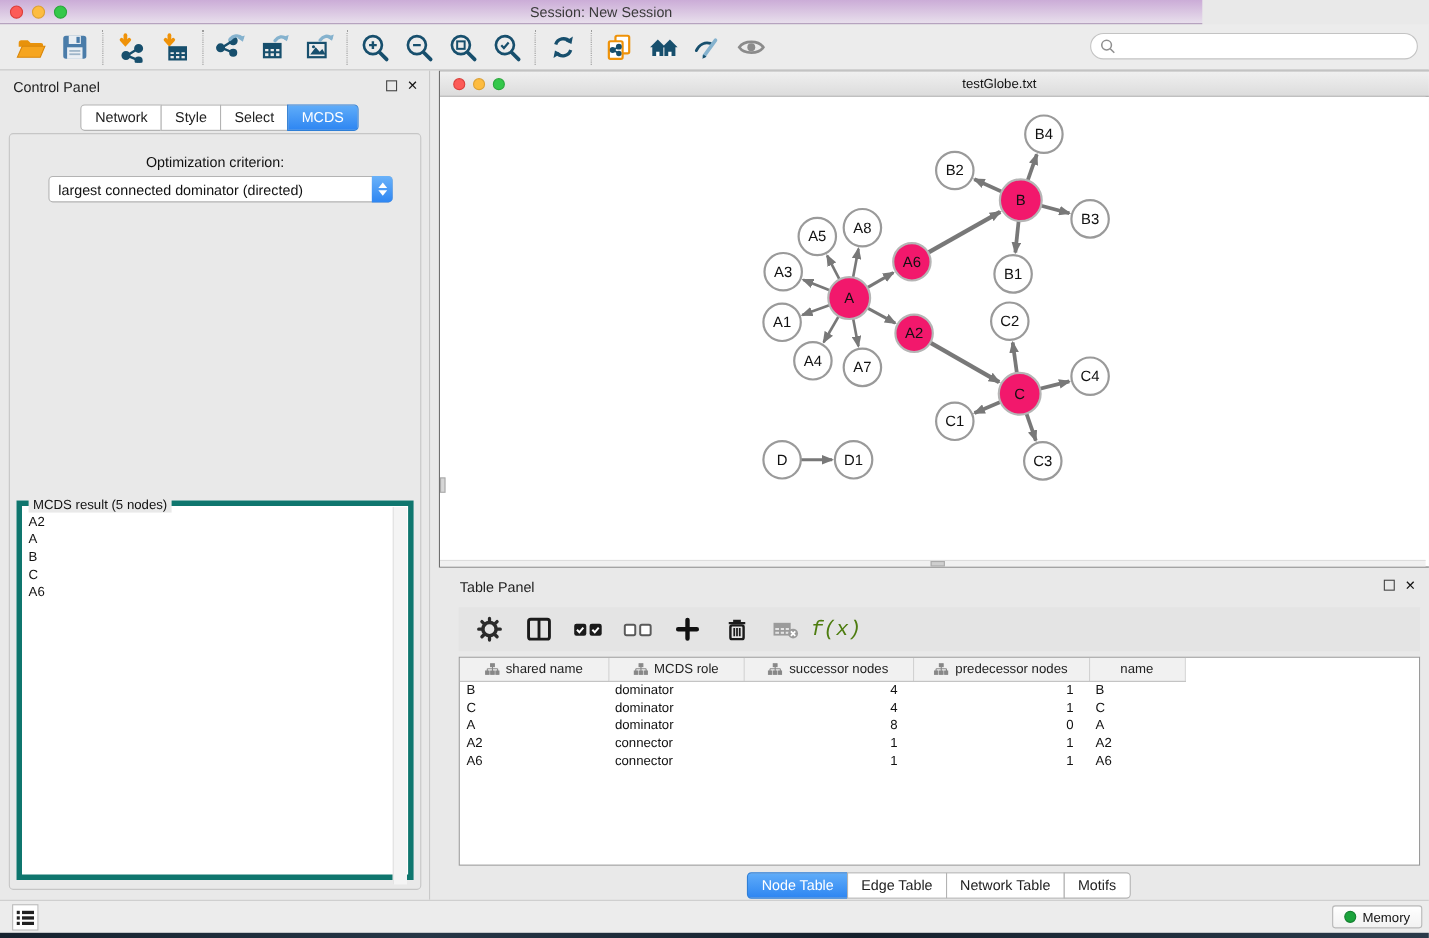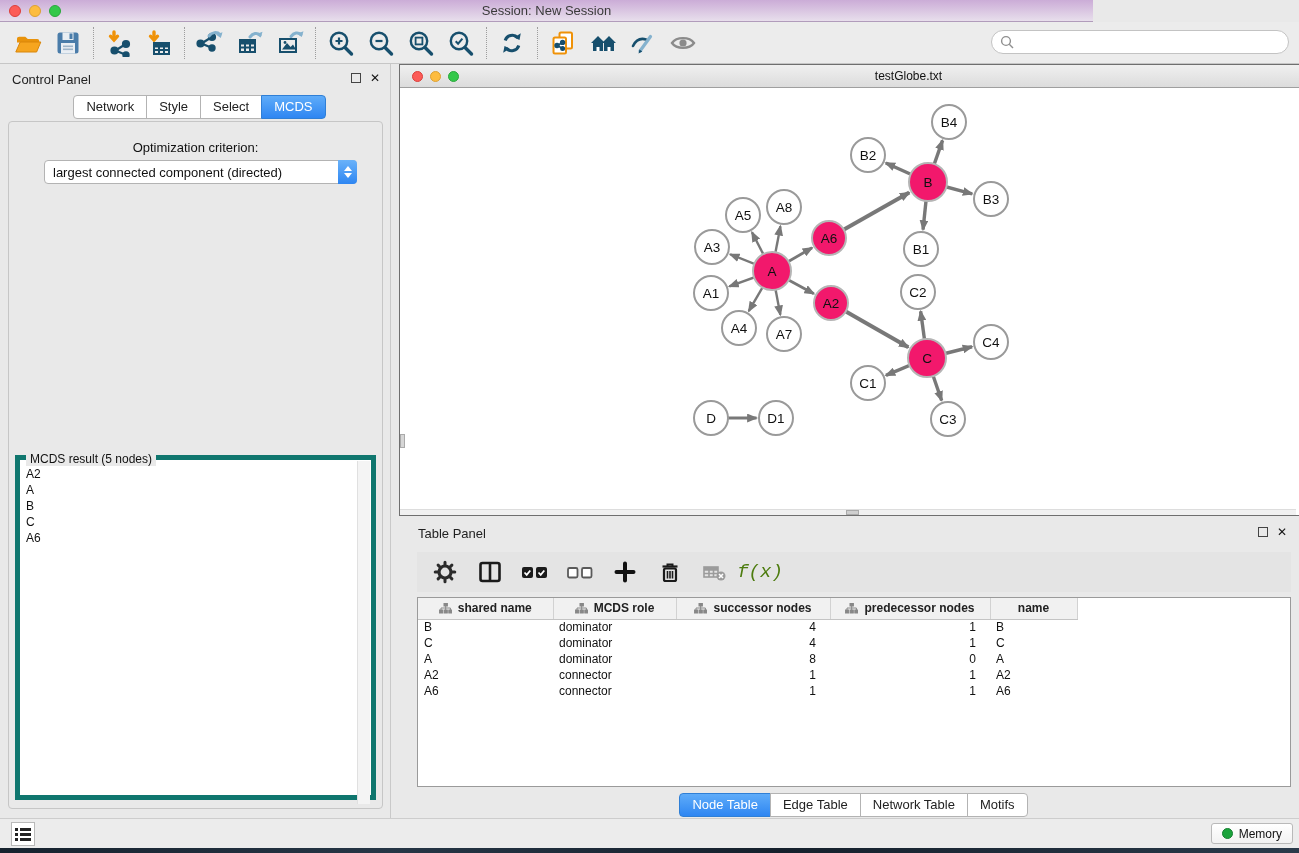--- a/index.html
+++ b/index.html
@@ -62,21 +62,21 @@
  repeating-linear-gradient(135deg,transparent 0 2px,#b9b9b9 2px 3px)}
 
 #tpanel{position:absolute;left:399px;top:520px;width:900px;height:296px;background:#e9e9e9}
 #tpanel .pt{font-size:13px;color:#222;position:absolute;left:19px;top:6px}
 #tpanel .panebtns{right:12px;top:7px}
 #tp-toolbar{position:absolute;left:18px;top:32px;width:874px;height:40px;background:#e4e4e4;display:flex;align-items:center;gap:15px;padding-left:13px}
 .tpi{width:30px;height:30px;display:flex;align-items:center;justify-content:center}
 .fx{font-family:Liberation Mono, monospace;font-style:italic;font-size:19px;color:#4d7c0f}
 #tablewrap{position:absolute;left:18px;top:77px;width:874px;height:190px;background:#fff;border:1px solid #9a9a9a;overflow:hidden}
 table{border-collapse:collapse;width:100%;table-layout:fixed}
-th{background:#f1f1f1;border-right:1px solid #d2d2d2;border-bottom:1px solid #c4c4c4;font-weight:bold;font-size:12px;color:#222;height:21px;padding:0}
+th{background:#f1f1f1;border-right:1px solid #d2d2d2;border-bottom:1px solid #c4c4c4;font-weight:normal;font-size:12px;color:#222;height:21px;padding:0}
 th .hc{display:flex;align-items:center;justify-content:center;gap:6px}
 th.filler{background:#fff;border-right:none;border-bottom:none}
 td{font-size:12px;color:#111;height:16px;padding:0 6px;white-space:nowrap;overflow:hidden}
 td.num{text-align:right;padding-right:14px}
 #tp-tabs{position:absolute;left:0;top:273px;width:100%}
 
 #statusbar{position:absolute;left:0;top:818px;width:1299px;height:30px;background:#ececec;border-top:1px solid #cdcdcd}
 #listbtn{position:absolute;left:11px;top:3px;width:24px;height:24px;background:#fff;border:1px solid #b9b9b9;display:flex;align-items:center;justify-content:center}
 #membtn{position:absolute;right:6px;top:4px;height:21px;background:linear-gradient(#fff,#f2f2f2);border:1px solid #b9b9b9;border-radius:3px;display:flex;align-items:center;gap:6px;padding:0 10px}
 #membtn .dot{width:11px;height:11px;border-radius:50%;background:#1ba33c;border:1px solid #148030}
@@ -274,21 +274,21 @@
   </div>
   <div id="cp-tabs" class="segrow">
       <span class="seg">Network</span>
       <span class="seg">Style</span>
       <span class="seg">Select</span>
       <span class="seg active">MCDS</span>
     </div>
   <div id="cp-body">
     <div id="opt-label">Optimization criterion:</div>
     <div id="criterion">
-      <span class="val">largest connected component (directed)</span>
+      <span class="val">largest connected dominator (directed)</span>
       <span class="stepper">
           <span class="tri-up"></span>
           <span class="tri-dn"></span>
         </span>
     </div>
     <div id="resultbox">
       <span class="legend">MCDS result (5 nodes)</span>
       <div id="result-list">
           <div>A2</div>
           <div>A</div>

